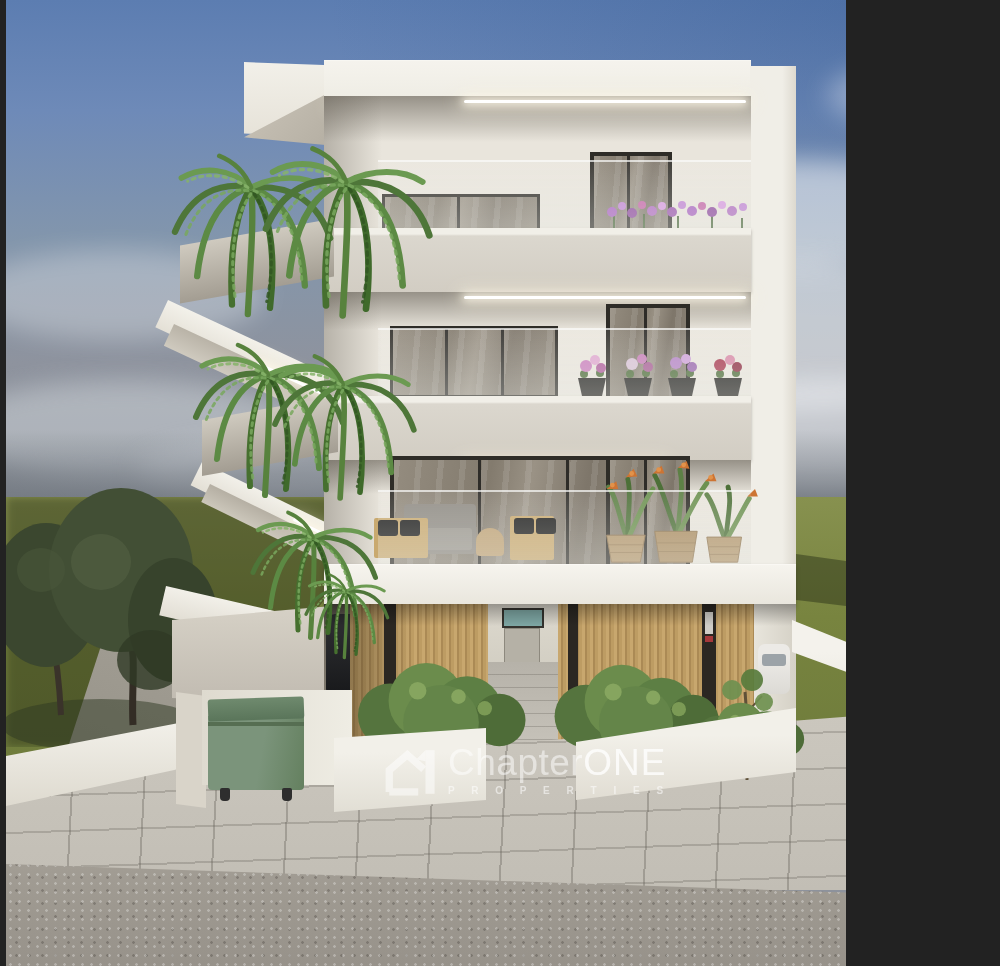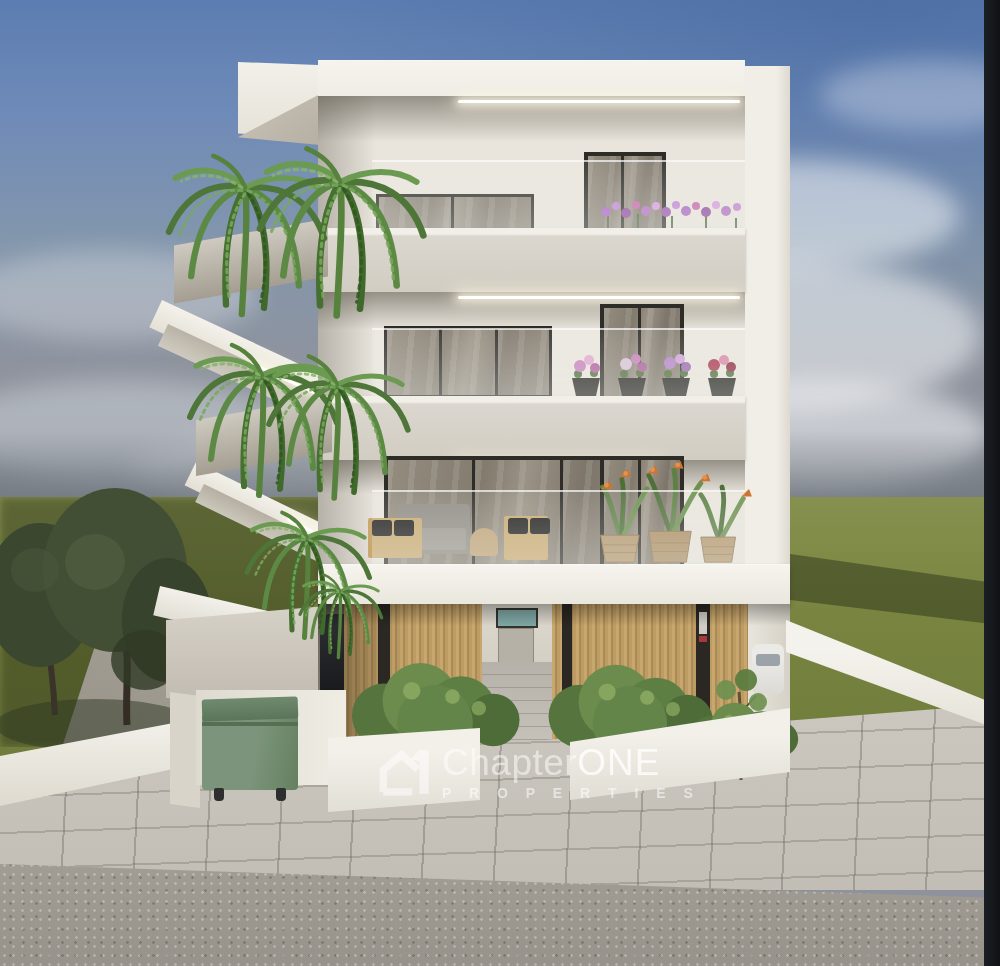--- a/index.html
+++ b/index.html
@@ -1,17 +1,17 @@
 <!DOCTYPE html>
 <html><head>
 <meta charset="utf-8">
 <style>
   html,body{margin:0;padding:0;background:#222;}
-  .scene{position:relative;width:1000px;height:966px;overflow:hidden;
-         font-family:"Liberation Sans",sans-serif;background:#8d929c;}
+  .scene{position:relative;width:840px;height:966px;overflow:hidden;
+         font-family:"Liberation Sans",sans-serif;background:#8d929c;margin-left:6px;}
   .scene *{position:absolute;}
 
   
   .sky{left:0;top:0;width:1000px;height:505px;
     background:linear-gradient(180deg,#5c7db1 0%,#6e8ab8 22%,#8396ac 48%,#8e939e 72%,#848a92 100%);}
   .sky-tint{left:0;top:0;width:1000px;height:505px;
     background:radial-gradient(ellipse at 88% 0%,rgba(43,80,138,.30),transparent 45%);}
   .cloud{border-radius:50%;filter:blur(12px);}
   .c1{left:620px;top:160px;width:340px;height:110px;background:rgba(255,255,255,.50);}
   .c2{left:600px;top:260px;width:380px;height:150px;background:rgba(244,246,248,.55);}
@@ -191,21 +191,21 @@
     background:linear-gradient(180deg,#f2f0e9 0 30%,#e0dcd2);
     clip-path:polygon(0 36px,100% 2px,100% 66px,0 94px);}
 
   
   .wm{left:376px;top:744px;width:320px;height:66px;display:flex;align-items:flex-start;}
   .wm-logo{position:relative;width:58px;height:52px;flex:0 0 auto;opacity:.52;margin-top:2px;}
   .wm-text{position:relative;margin-left:8px;}
   .wm-row1{position:relative;font-size:37px;line-height:38px;font-weight:normal;letter-spacing:.5px;white-space:nowrap;}
   .wm-chapter{position:relative;color:rgba(255,255,255,.52);}
   .wm-one{position:relative;color:rgba(255,255,255,.78);letter-spacing:1px;}
-  .wm-row2{position:relative;font-size:14px;font-weight:bold;letter-spacing:7px;
+  .wm-row2{position:relative;font-size:10px;font-weight:bold;letter-spacing:7px;
     color:rgba(255,255,255,.55);margin-top:3px;white-space:nowrap;text-align:center;}
 
   .blackbar{left:984px;top:0;width:16px;height:966px;
     background:linear-gradient(90deg,#1b1f24,#0f1115);}
 
   svg.abs{overflow:visible;}
 </style>
 </head>
 <body>
 

